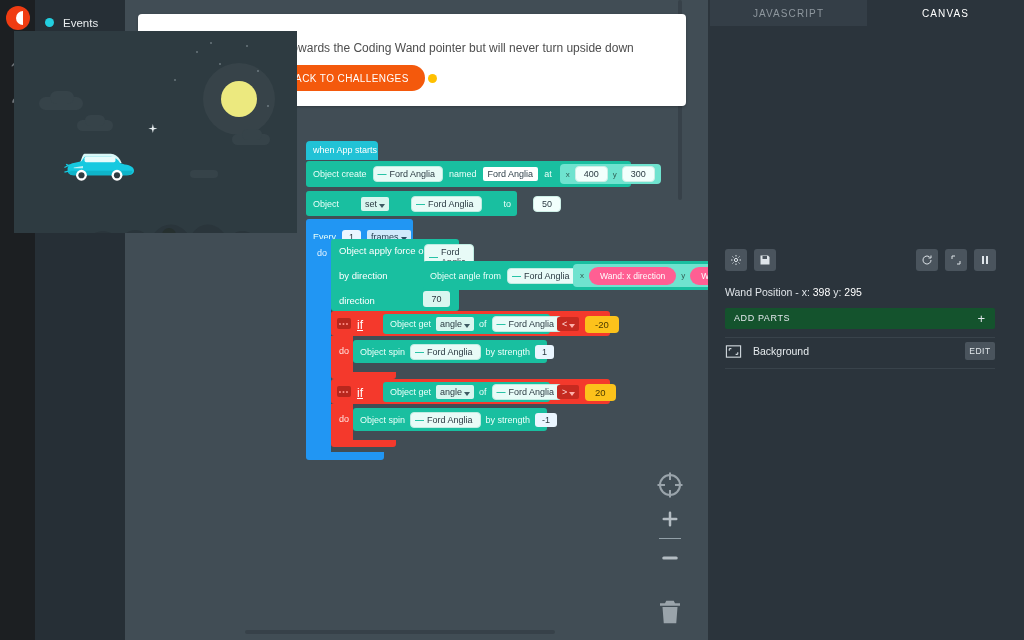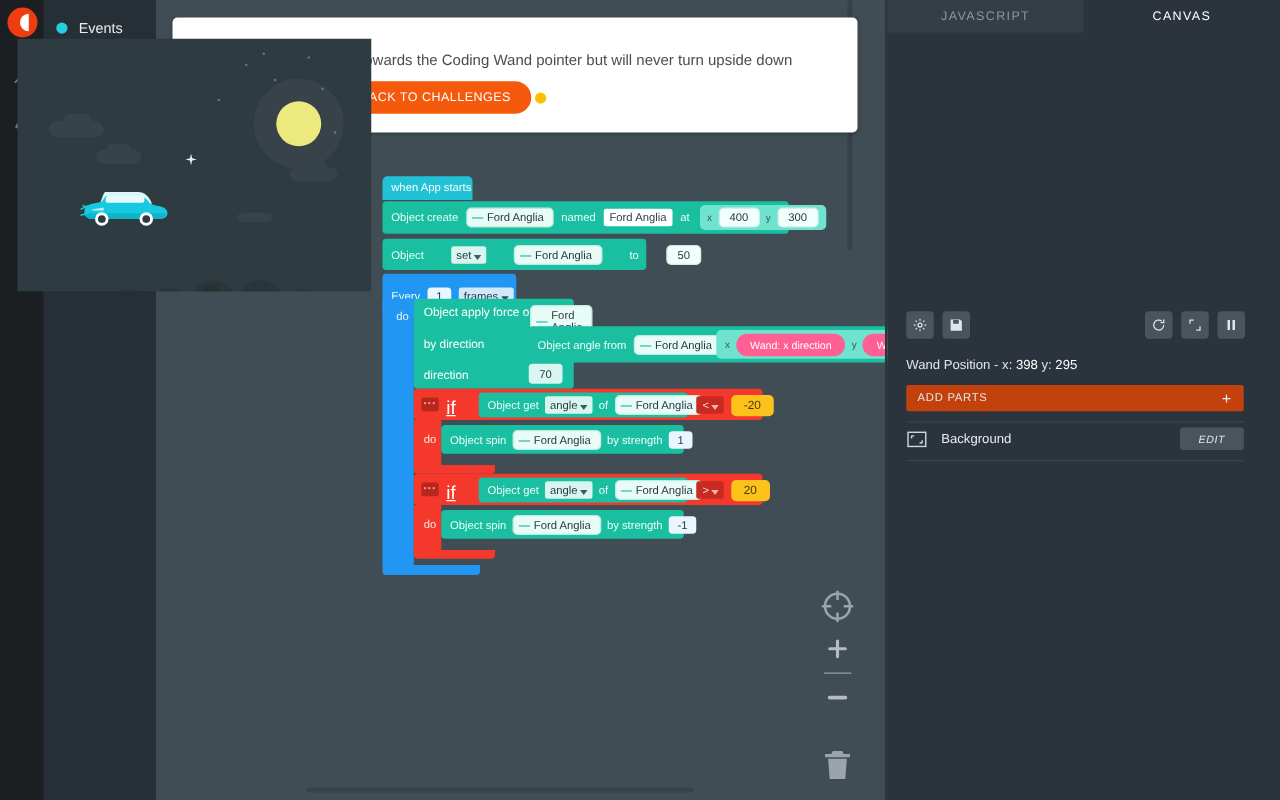--- a/index.html
+++ b/index.html
@@ -179,21 +179,21 @@
   .b-if2 { left: 206px; top: 379px; width: 279px; height: 25px; background: #f4392c; border-radius: 3px; }
   .b-if2-body { left: 206px; top: 404px; width: 22px; height: 36px; background: #f4392c; }
   .b-if2-foot { left: 206px; top: 440px; width: 65px; height: 7px; background: #f4392c; border-radius: 0 0 3px 3px; }
 
   .if-dots {
     position: absolute; left: 6px; top: 7px; width: 14px; height: 11px;
     background: #b8271d; border-radius: 2px;
     display: flex; align-items: center; justify-content: center;
     letter-spacing: 1px; font-size: 7px; color: #ff8d84;
   }
-  .if-word { position: absolute; left: 26px; top: 7px; font-size: 15px; text-decoration: underline; }
+  .if-word { position: absolute; left: 26px; top: 7px; font-size: 12px; text-decoration: underline; }
   .if-do { position: absolute; left: 8px; top: 10px; font-size: 9px; color: #ffe3e0; }
 
   
   .b-getangle {
     position: absolute; left: 52px; top: 3px; width: 167px; height: 20px;
     background: #19bfa0; border-radius: 3px;
   }
   .b-spin {
     left: 228px; top: 340px; width: 194px; height: 23px;
     background: #19bfa0; border-radius: 3px;
@@ -305,35 +305,35 @@
     color: #d5dbe0; cursor: pointer; border: none; position: absolute;
   }
   .ctrl-btn svg { width: 12px; height: 12px; }
 
   .wandpos {
     position: absolute; left: 725px; top: 286px; font-size: 10.5px; color: #dfe4e8;
   }
   .wandpos .v { color: #fff; }
   .addparts {
     position: absolute; left: 725px; top: 308px; width: 270px; height: 21px;
-    background: #c2410c; border-radius: 2px; cursor: pointer;
+    background: #14532d; border-radius: 2px; cursor: pointer;
   }
   .addparts .t { position: absolute; left: 9px; top: 5px; font-size: 9px; color: #e3e8ec; letter-spacing: .6px; }
   .addparts .p { position: absolute; right: 10px; top: 3px; font-size: 13px; color: #e3e8ec; }
 
   .divider { position: absolute; left: 725px; width: 270px; height: 1px; background: #39434b; }
   .partrow { position: absolute; left: 725px; top: 342px; width: 270px; height: 20px; }
   .part-icon { position: absolute; left: 0; top: 2px; width: 17px; height: 15px; }
   .part-icon svg { width: 100%; height: 100%; }
   .part-name { position: absolute; left: 28px; top: 3px; font-size: 10.5px; color: #e6ebee; }
   .part-edit {
-    position: absolute; right: 0; top: 0; width: 51px; height: 18px;
+    position: absolute; right: 0; top: 0; width: 30px; height: 18px;
     background: #4a545d; border-radius: 2px; color: #e3e8ec; font-size: 8.5px;
     display: flex; align-items: center; justify-content: center; cursor: pointer;
-    letter-spacing: .5px; border: none; font-family: inherit; font-style: italic;
+    letter-spacing: .5px; border: none; font-family: inherit;
   }
 </style>
 </head>
 <body>
 
 <div id="app">
 
   <div class="rail">
     <div class="rail-logo"></div>
     <div class="rail-icon rail-wand">

